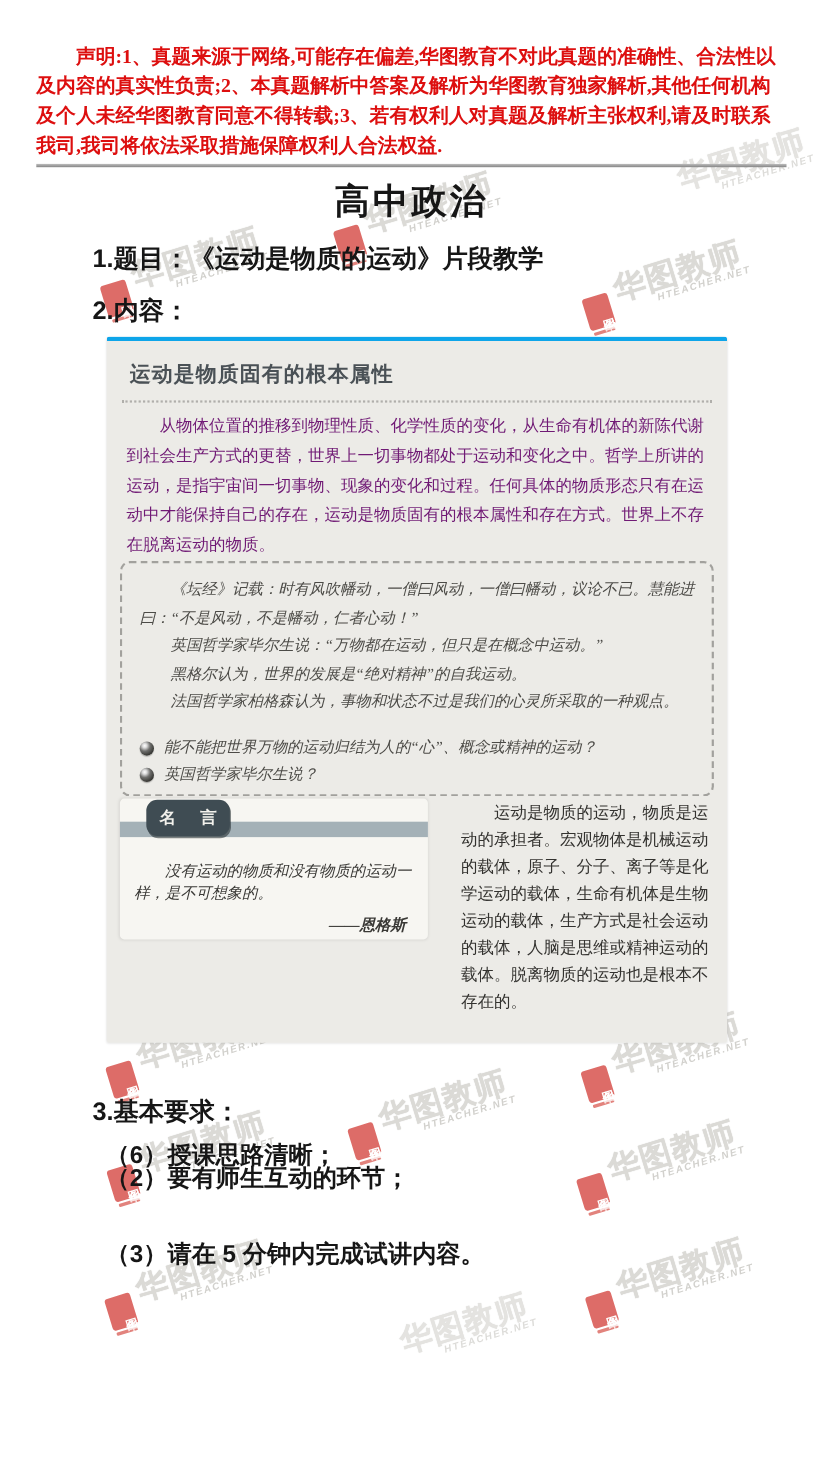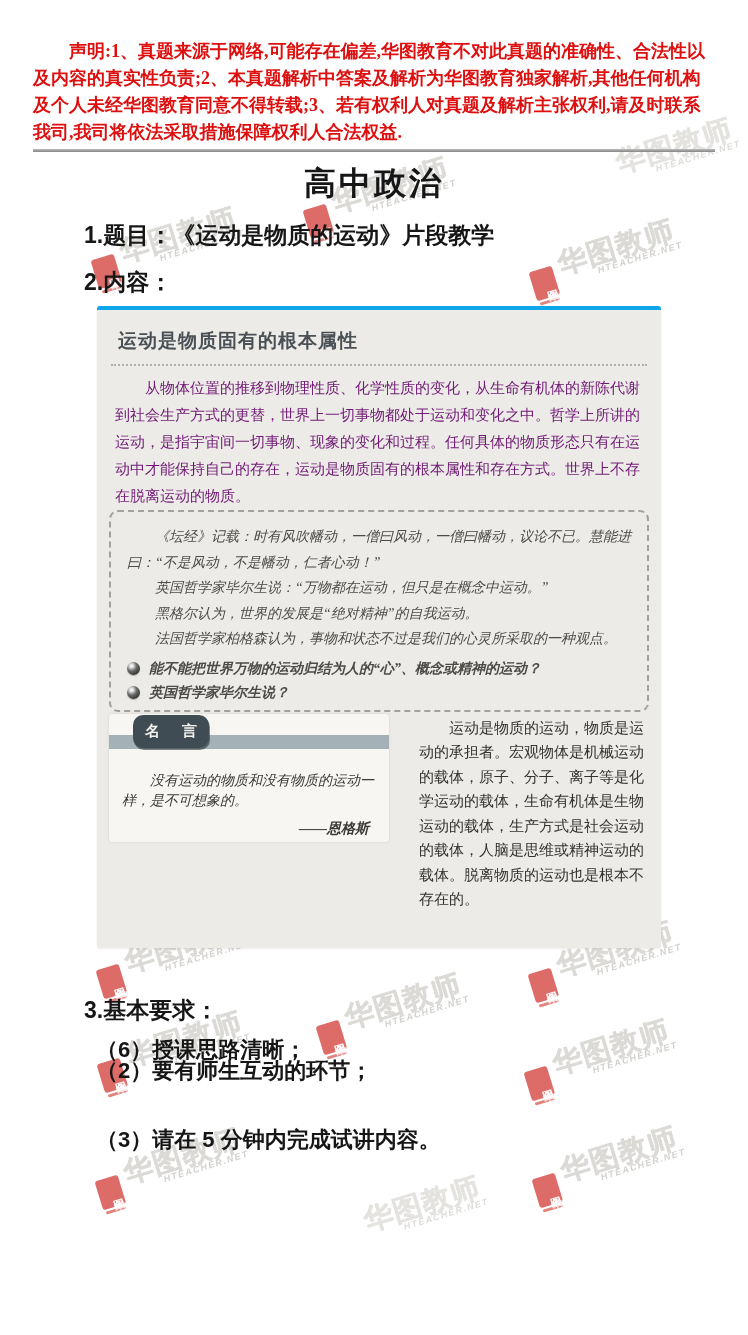--- a/index.html
+++ b/index.html
@@ -56,27 +56,27 @@
   .q-row + .q-row{margin-top:7px;}
   .ball{flex:none;width:13px;height:13px;border-radius:50%;margin-right:9px;
         background:radial-gradient(circle at 35% 30%, #ffffff 0%, #dadada 16%, #6f6f6d 40%, #33332f 75%, #1d1d1b 100%);
         box-shadow:0 1px 1px rgba(0,0,0,.25);}
 
   .para1{margin:0 6px;font-family:"Liberation Serif",serif;font-size:15px;line-height:27px;
          color:#701a75;text-indent:2em;}
 
   .dbox2{padding:12px 16px 8px;}
   .dbox2 p{margin:0;font-size:14px;line-height:25.5px;text-indent:2em;}
-  .dbox2 .q-rows{margin-top:8px;font-weight:bold;}
+  .dbox2 .q-rows{margin-top:20px;}
   .dbox2 .q-row{font-size:14px;}
   .dbox2 .q-row + .q-row{margin-top:6px;}
 
   .bottom-row{display:flex;margin-top:2px;}
-  .mingyan{position:relative;flex:none;width:280px;height:128px;background:#f7f6f2;
-           border-radius:4px;box-shadow:0 0 3px rgba(0,0,0,.10);}
+  .mingyan{position:relative;flex:none;width:248px;height:128px;background:#f7f6f2;
+           border-radius:4px;box-shadow:0 0 3px rgba(0,0,0,.10);padding-left:32px;}
   .my-band{position:absolute;left:0;top:21px;width:100%;height:14px;background:#a4b1b7;}
   .my-badge{position:absolute;left:24px;top:1px;width:76px;height:33px;background:#3f4c53;
             border-radius:10px;color:#f2f1ec;font-size:15px;font-weight:bold;
             display:flex;align-items:center;justify-content:center;
             letter-spacing:9px;text-indent:9px;box-shadow:1px 2px 0 rgba(30,38,42,.55);}
   .my-quote{position:absolute;left:13px;right:10px;top:57px;margin:0;
             font-family:"Liberation Serif",serif;font-style:italic;font-size:14px;
             line-height:20px;color:#3a3936;text-indent:2em;}
   .my-author{position:absolute;right:20px;top:106px;margin:0;
              font-family:"Liberation Serif",serif;font-style:italic;font-size:14px;

